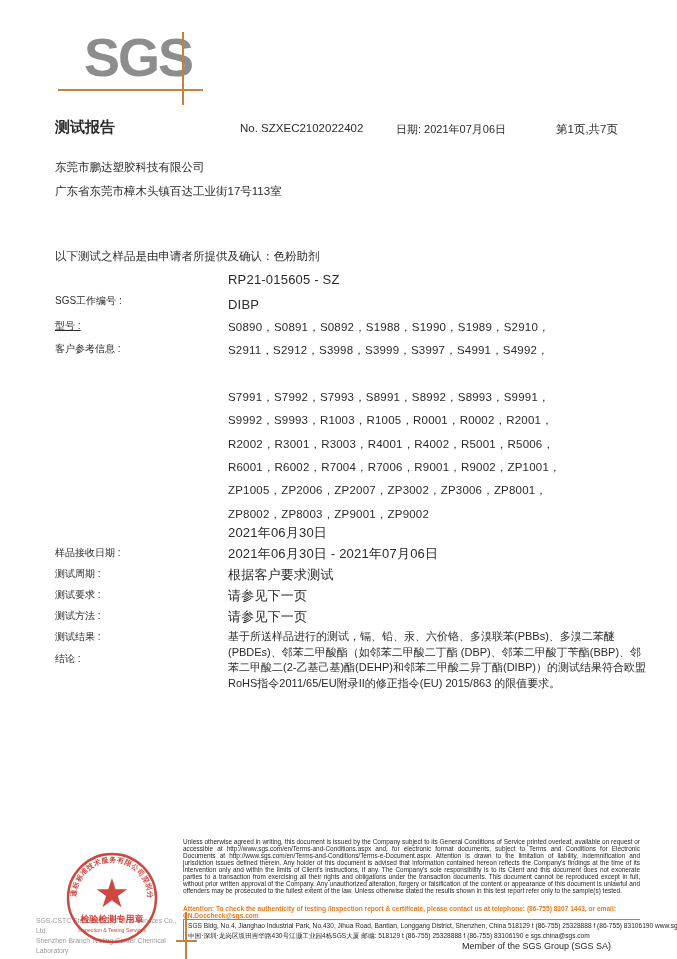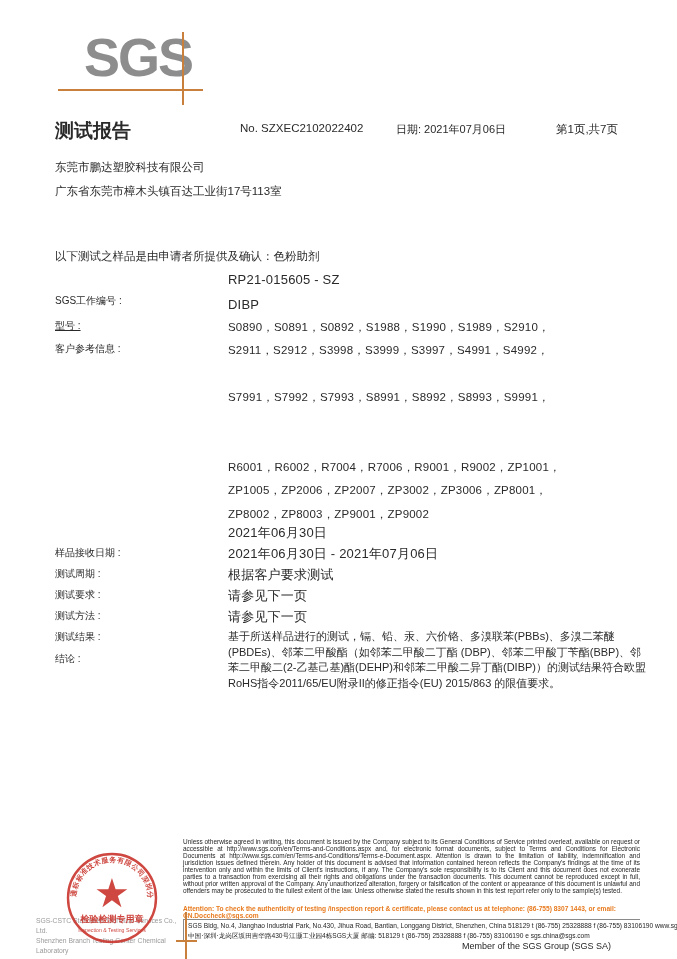--- a/index.html
+++ b/index.html
@@ -12,21 +12,21 @@
   }
   .abs { position:absolute; }
 
   
   .logo-text { left:84px; top:30px; font-size:54px; font-weight:bold;
     color:#8d8d8d; letter-spacing:-2px; line-height:1; }
   .crop-h { height:2px; background:#c8803c; }
   .crop-v { width:2px;  background:#c8803c; }
 
   
-  .doc-title { left:55px; top:118px; font-size:19px; font-weight:bold; }
+  .doc-title { left:55px; top:118px; font-size:15px; font-weight:bold; }
   .report-no { left:240px; top:122px; font-size:11.5px; }
   .doc-date  { left:396px; top:122px; font-size:11px;text-align:center; }
   .doc-pages { left:556px; top:122px; font-size:11.5px; }
 
   .company-name { left:55px; top:160px; font-size:11.5px; }
   .company-addr { left:55px; top:184px; font-size:11.5px; }
   .sample-statement { left:55px; top:249px; font-size:11.5px; }
 
   .flabel { left:55px; font-size:10px;margin-top:22px; }
   .fvalue { left:228px; font-size:13px; letter-spacing:.2px; }
@@ -69,20 +69,22 @@
   <div class="abs flabel" style="top:272px;">SGS工作编号 :</div>
   <div class="abs fvalue" style="top:272px;">RP21-015605 - SZ</div>
 
   <div class="abs flabel" style="top:297px;text-decoration:underline;">型号 :</div>
   <div class="abs fvalue" style="top:297px;">DIBP</div>
 
   <div class="abs flabel" style="top:320px;">客户参考信息 :</div>
   <div class="abs ref-line" style="top:320px;">S0890，S0891，S0892，S1988，S1990，S1989，S2910，</div>
   <div class="abs ref-line" style="top:343px;">S2911，S2912，S3998，S3999，S3997，S4991，S4992，</div>
   <div class="abs ref-line" style="top:390px;">S7991，S7992，S7993，S8991，S8992，S8993，S9991，</div>
+  <div class="abs ref-line" style="top:413px;">S9992，S9993，R1003，R1005，R0001，R0002，R2001，</div>
+  <div class="abs ref-line" style="top:437px;">R2002，R3001，R3003，R4001，R4002，R5001，R5006，</div>
   <div class="abs ref-line" style="top:460px;">R6001，R6002，R7004，R7006，R9001，R9002，ZP1001，</div>
   <div class="abs ref-line" style="top:483px;">ZP1005，ZP2006，ZP2007，ZP3002，ZP3006，ZP8001，</div>
   <div class="abs ref-line" style="top:507px;">ZP8002，ZP8003，ZP9001，ZP9002</div>
 
   <div class="abs flabel" style="top:524px;">样品接收日期 :</div>
   <div class="abs fvalue" style="top:524px;">2021年06月30日</div>
 
   <div class="abs flabel" style="top:545px;">测试周期 :</div>
   <div class="abs fvalue" style="top:545px;">2021年06月30日 - 2021年07月06日</div>
 

